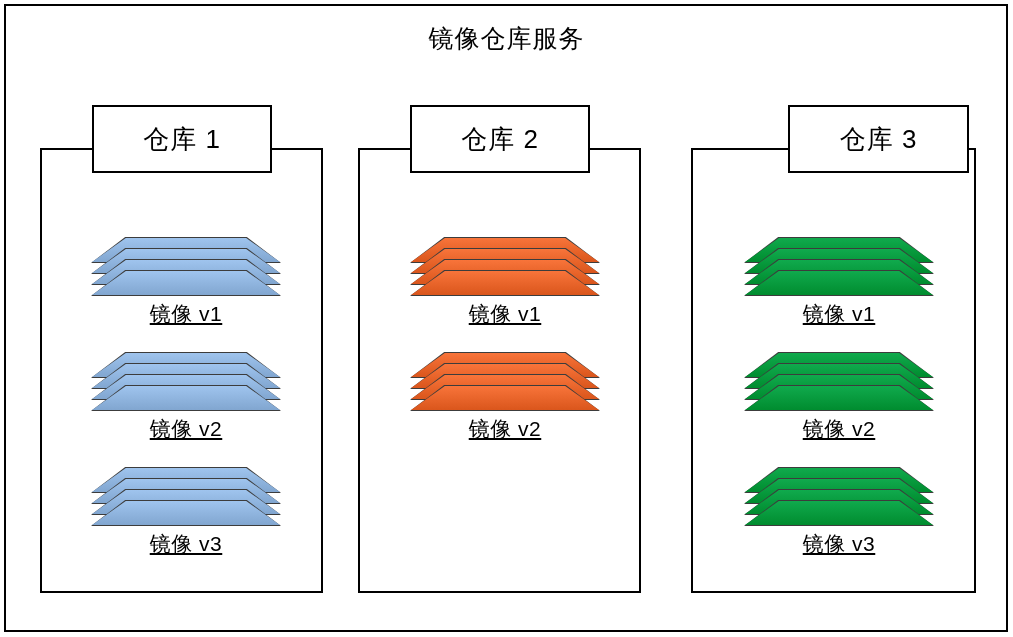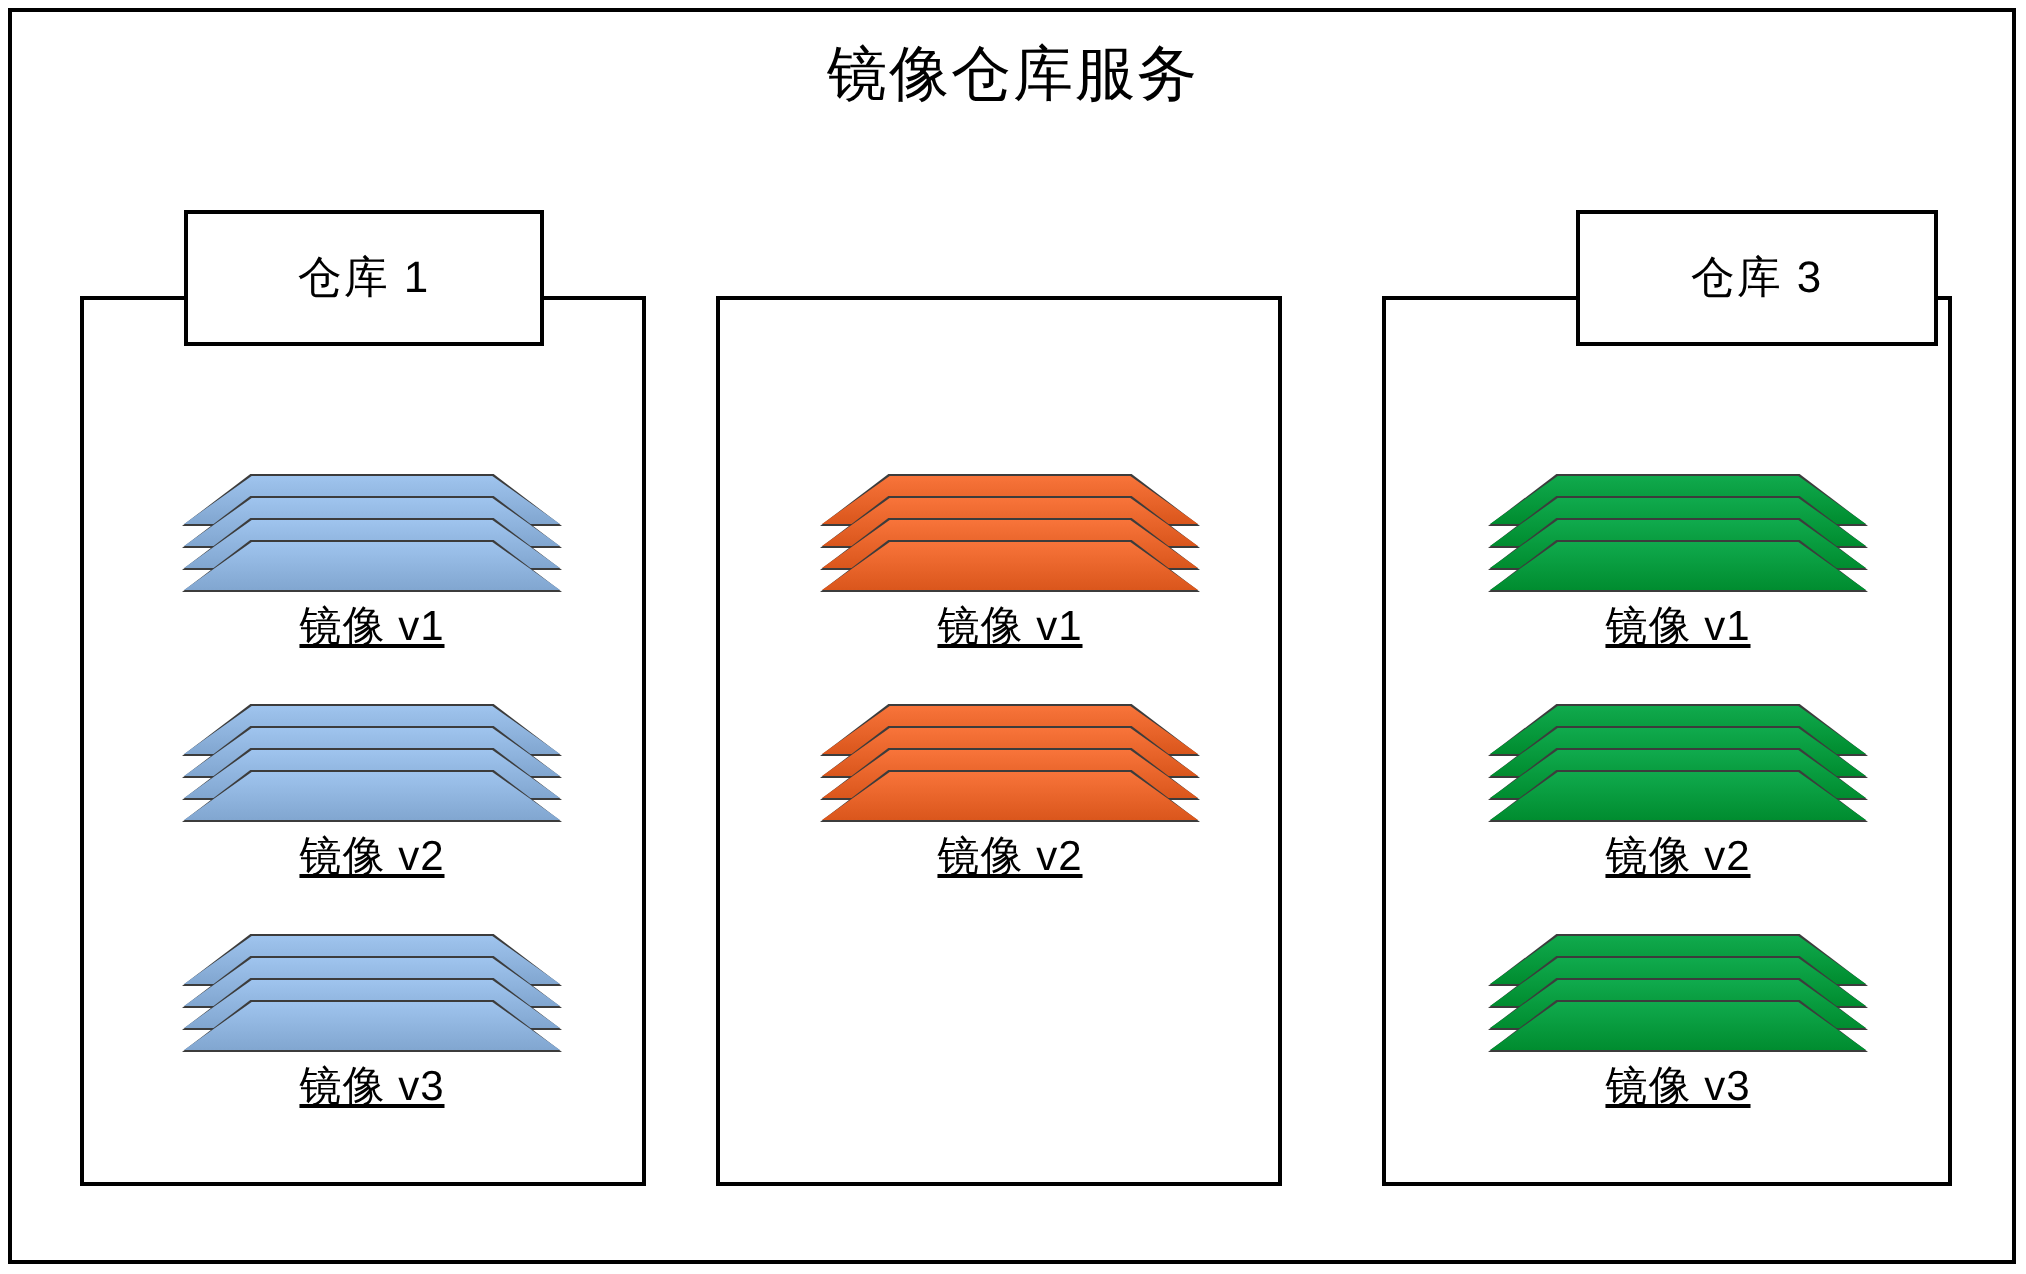--- a/index.html
+++ b/index.html
@@ -32,21 +32,21 @@
     box-sizing: border-box;
     background: #ffffff;
   }
 
   .service-title {
     position: absolute;
     left: 0;
     top: 22px;
     width: 100%;
     text-align: center;
-    font-size: 30px;
+    font-size: 25px;
     line-height: 32px;
     letter-spacing: 1px;
     color: #000000;
     white-space: nowrap;
   }
 
   
   .repo {
     position: absolute;
     top: 148px;
@@ -63,21 +63,21 @@
   .repo-header {
     position: absolute;
     top: 105px;
     height: 68px;
     border: 2px solid #000000;
     box-sizing: border-box;
     background: #ffffff;
     display: flex;
     align-items: center;
     justify-content: center;
-    font-size: 22px;
+    font-size: 26px;
     letter-spacing: 1px;
     color: #000000;
     white-space: nowrap;
     z-index: 3;
   }
   .repo-header-1 { left: 92px;  width: 180px; }
   .repo-header-2 { left: 410px; width: 180px; }
   .repo-header-3 { left: 744px; width: 181px; margin-left: 44px; }
 
   
@@ -211,20 +211,23 @@
       </div>
       <div class="layer-wrap lw-3">
         <div class="layer-outline"></div>
           <div class="layer-inner" style="background: linear-gradient(rgb(159, 196, 238), rgb(129, 166, 208));"></div>
       </div>
     </div>
     <div class="caption">镜像 v3</div>
   </div>
 
   <div class="repo repo-2" style="border-color: rgb(0, 0, 0);"></div>
+  <div class="repo-header repo-header-2" style="border-color: rgb(0, 0, 0);">
+    <span>仓库 2</span>
+  </div>
 
   <div class="image-item col-2 row-1">
     <div class="stack">
       <div class="layer-wrap lw-0">
         <div class="layer-outline"></div>
           <div class="layer-inner" style="background: linear-gradient(rgb(248, 116, 58), rgb(218, 86, 28));"></div>
       </div>
       <div class="layer-wrap lw-1">
         <div class="layer-outline"></div>
           <div class="layer-inner" style="background: linear-gradient(rgb(248, 116, 58), rgb(218, 86, 28));"></div>

